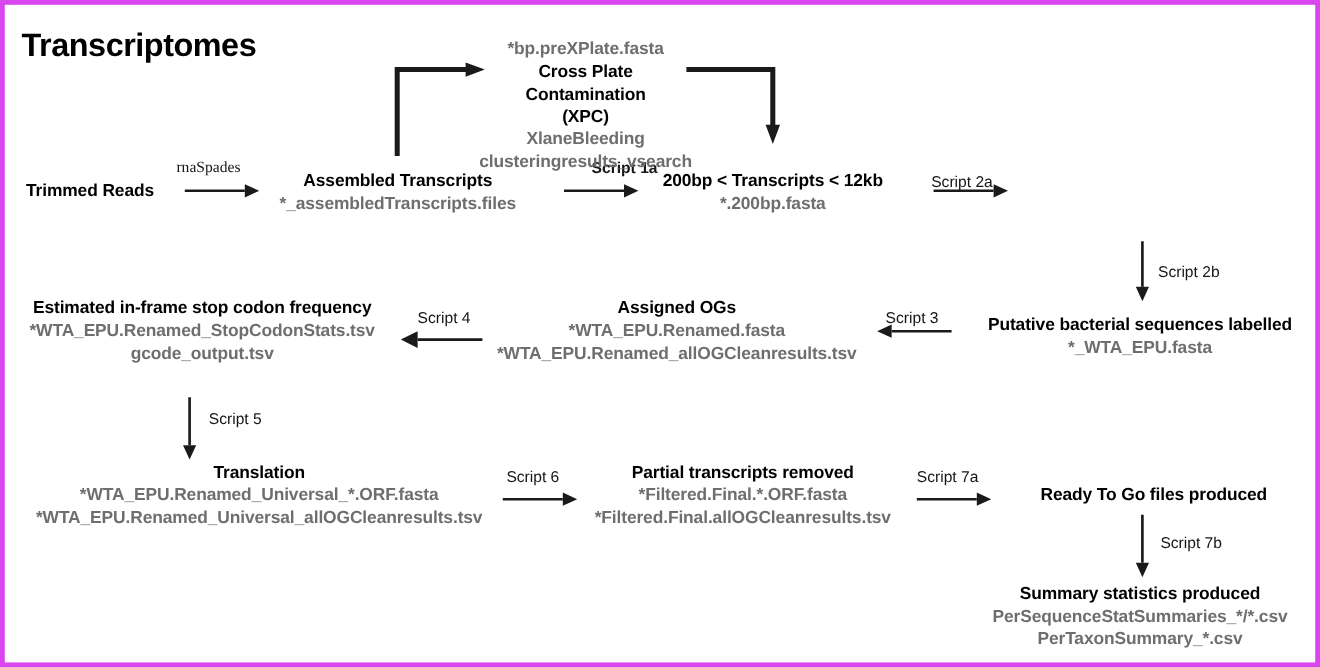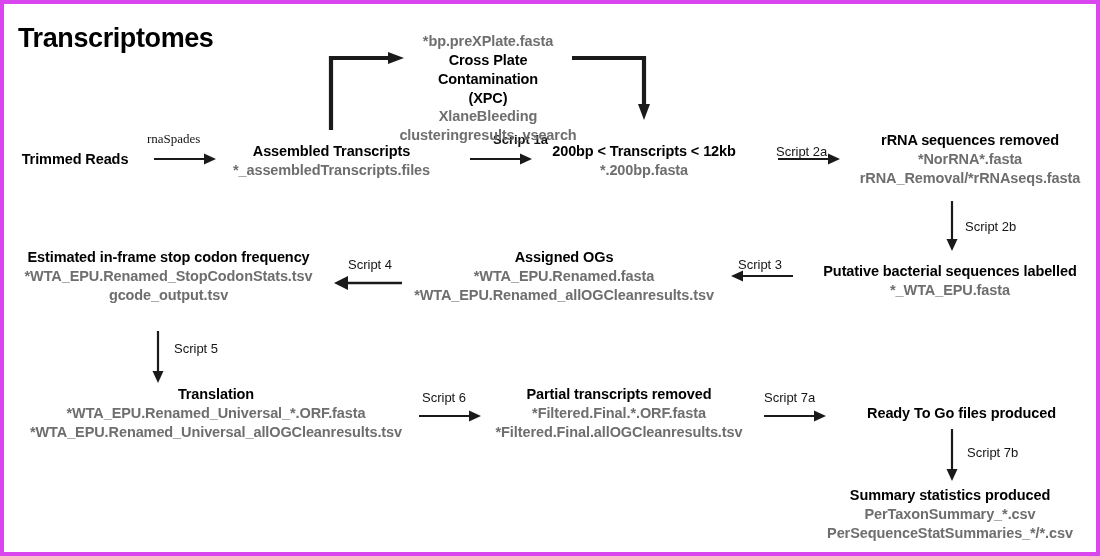--- a/index.html
+++ b/index.html
@@ -96,25 +96,20 @@
     <div class="title">200bp &lt; Transcripts &lt; 12kb</div>
     <div class="file">*.200bp.fasta</div>
   </div>
 
   <div class="lbl" style="left:772px; top:140px;">Script 2a</div>
   <svg class="arrow-svg" style="left:774px; top:148px;" width="62" height="14">
     <line x1="0" y1="7" x2="50" y2="7" stroke-width="2.2"></line>
     <polygon points="50,1.5 62,7 50,12.5"></polygon>
   </svg>
 
-  <div class="node" style="left:838px; top:127px; width:256px;">
-    <div class="title">rRNA sequences removed</div>
-    <div class="file">*NorRNA*.fasta</div>
-    <div class="file">rRNA_Removal/*rRNAseqs.fasta</div>
-  </div>
 
   <div class="node" style="left:385px; top:28px; width:198px;">
     <div class="file">*bp.preXPlate.fasta</div>
     <div class="title">Cross Plate</div>
     <div class="title">Contamination</div>
     <div class="title">(XPC)</div>
     <div class="file">XlaneBleeding</div>
     <div class="file">clusteringresults_vsearch</div>
   </div>
 
@@ -198,17 +193,17 @@
   </div>
 
   <svg class="arrow-svg" style="left:941px; top:425px;" width="14" height="52">
     <line x1="7" y1="0" x2="7" y2="40" stroke-width="2.2"></line>
     <polygon points="1.5,40 7,52 12.5,40"></polygon>
   </svg>
   <div class="lbl" style="left:963px; top:441px;">Script 7b</div>
 
   <div class="node" style="left:800px; top:482px; width:292px;">
     <div class="title">Summary statistics produced</div>
+    <div class="file">PerSequenceStatSummaries_*/*.csv</div>
     <div class="file">PerTaxonSummary_*.csv</div>
-    <div class="file">PerSequenceStatSummaries_*/*.csv</div>
   </div>
 
 </div>
 
 </body></html>

